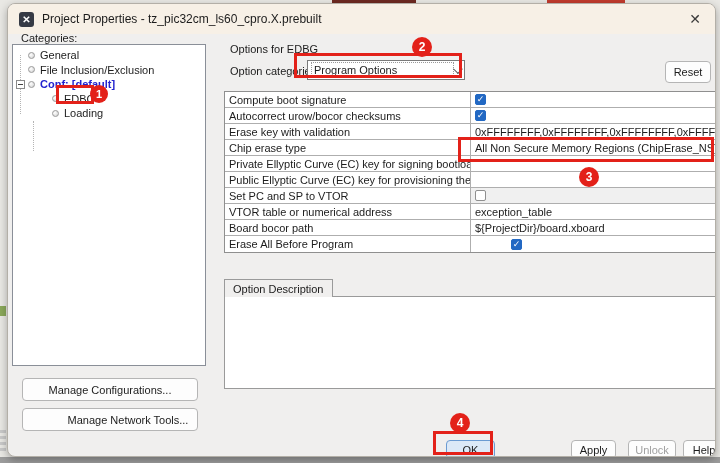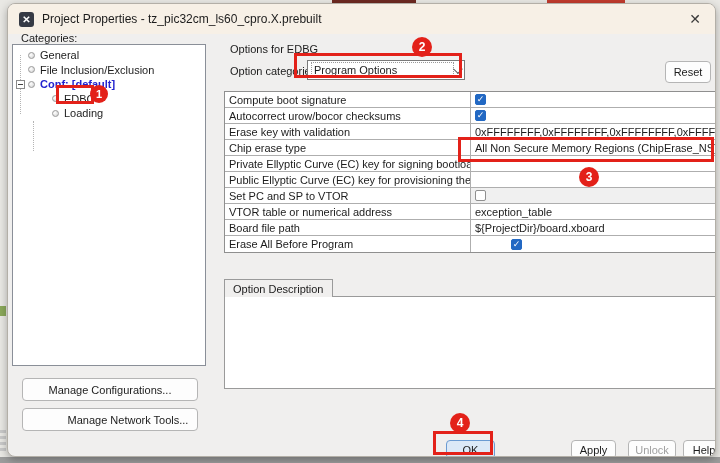--- a/index.html
+++ b/index.html
@@ -209,21 +209,21 @@
         <span class="cbx"></span>
       </div>
     </div>
 
     <div class="opt-row">
       <div class="opt-label">VTOR table or numerical address</div>
       <div class="opt-value">exception_table</div>
     </div>
 
     <div class="opt-row">
-      <div class="opt-label">Board file path</div>
+      <div class="opt-label">Board bocor path</div>
       <div class="opt-value">${ProjectDir}/board.xboard</div>
     </div>
 
     <div class="opt-row">
       <div class="opt-label">Erase All Before Program</div>
       <div class="opt-value">
         <span class="cbx checked"></span>
       </div>
     </div>
 

